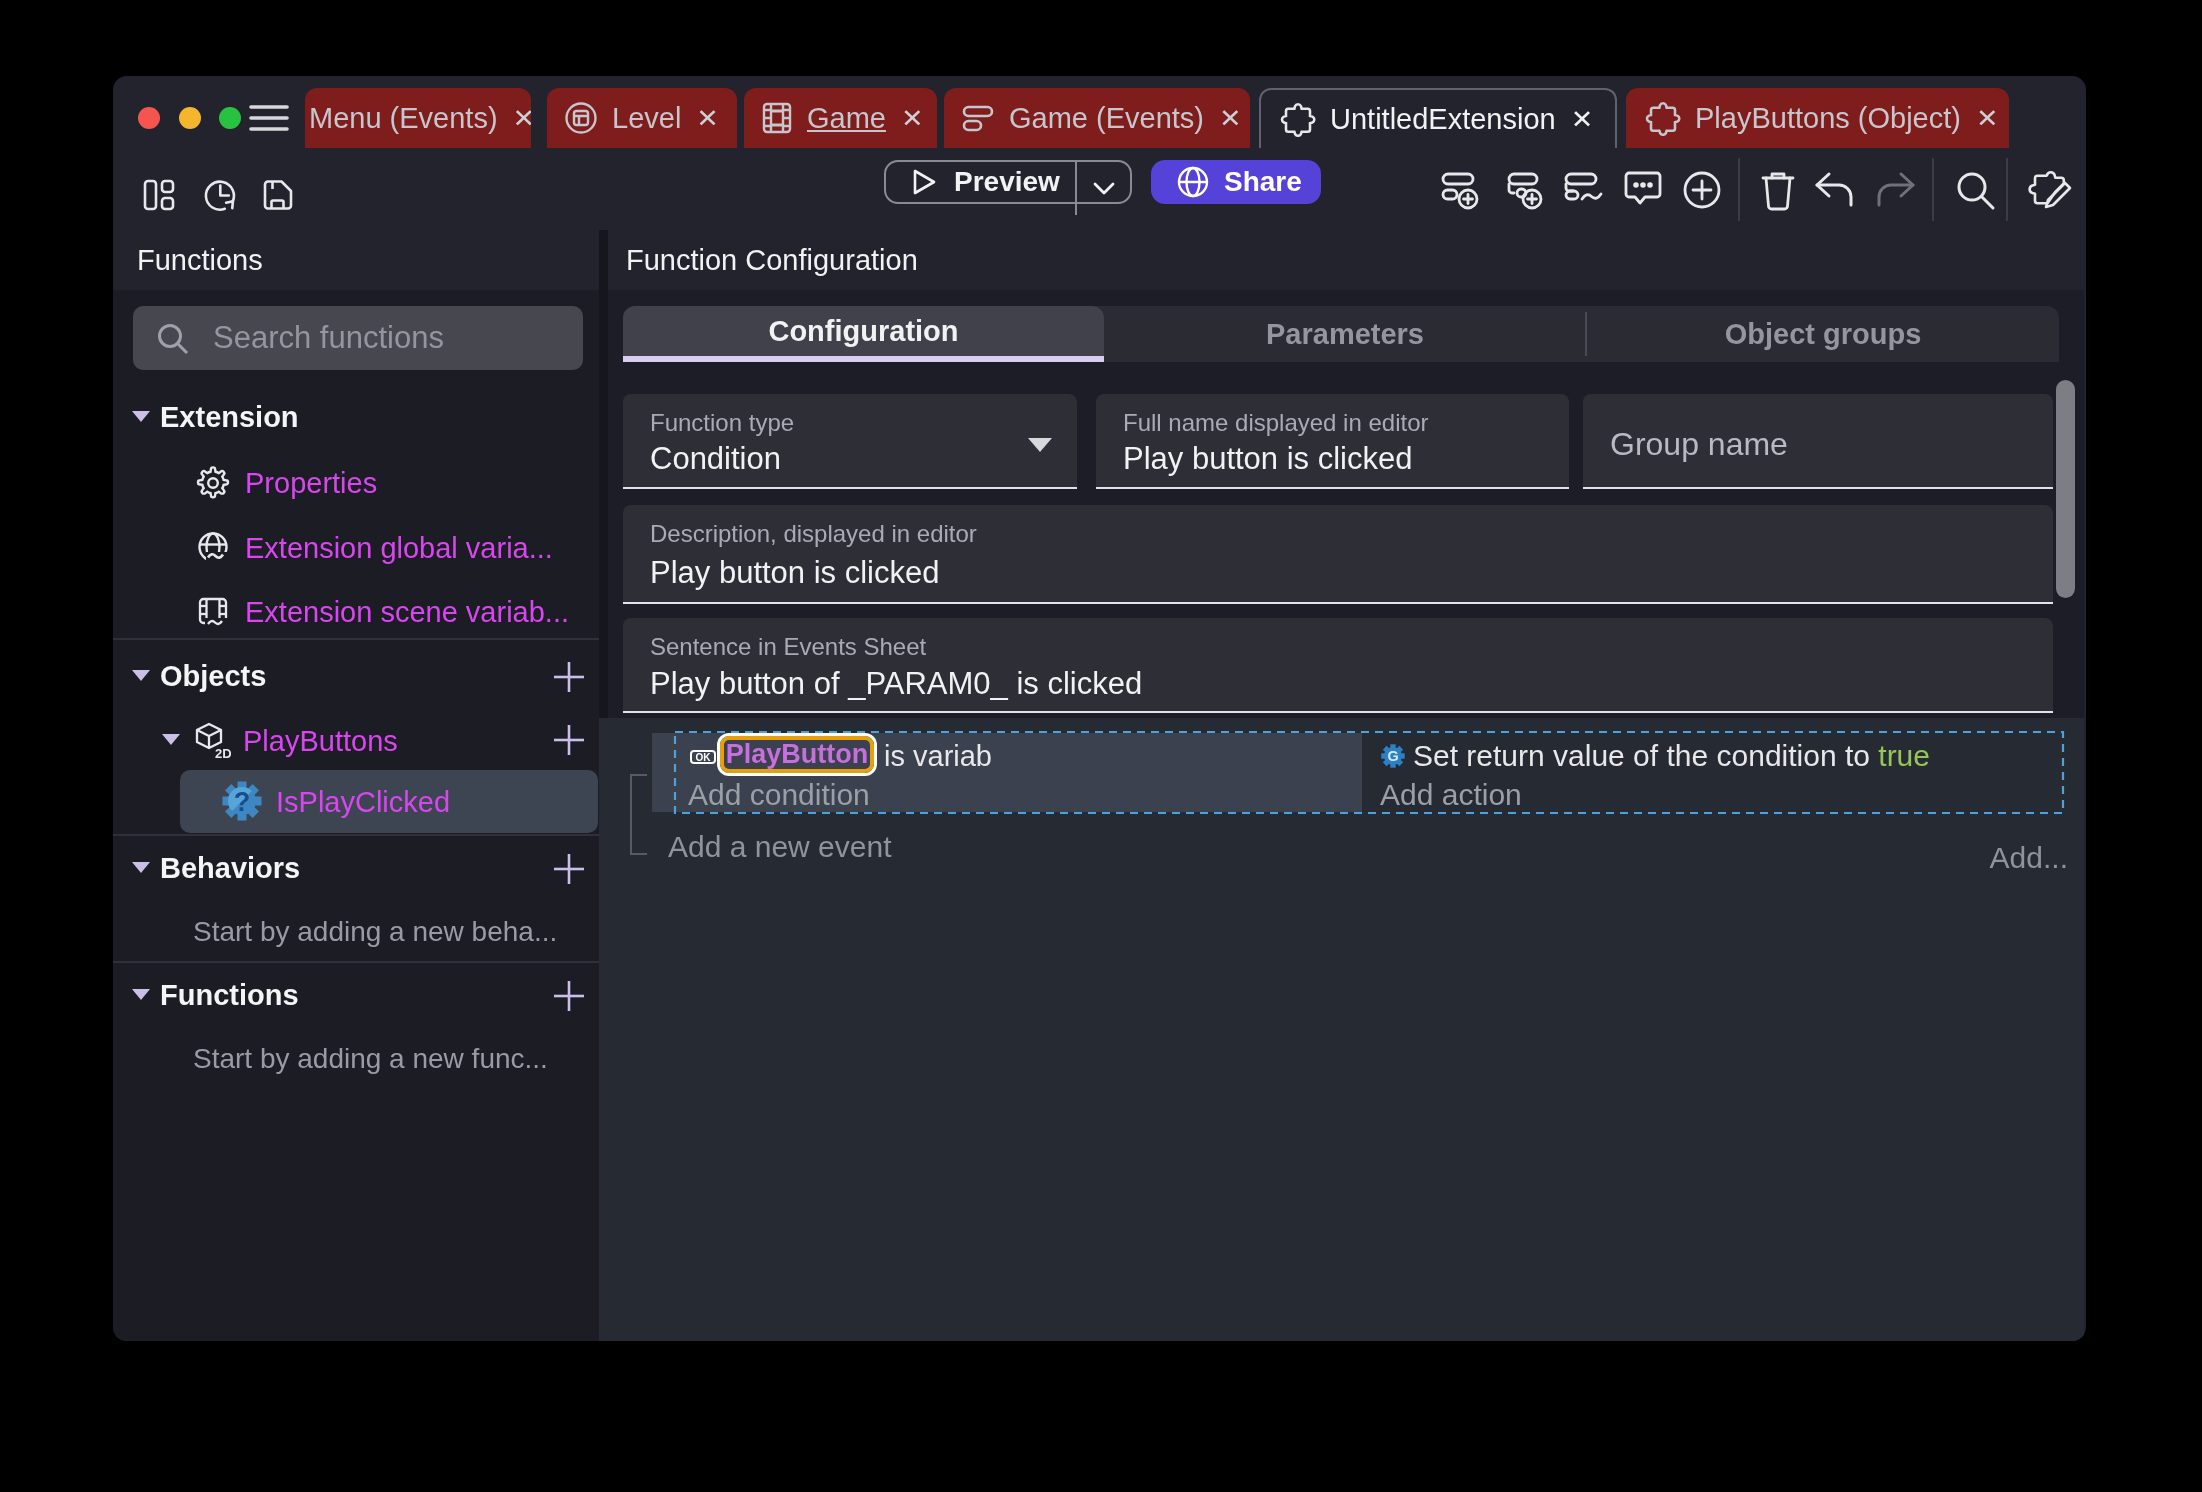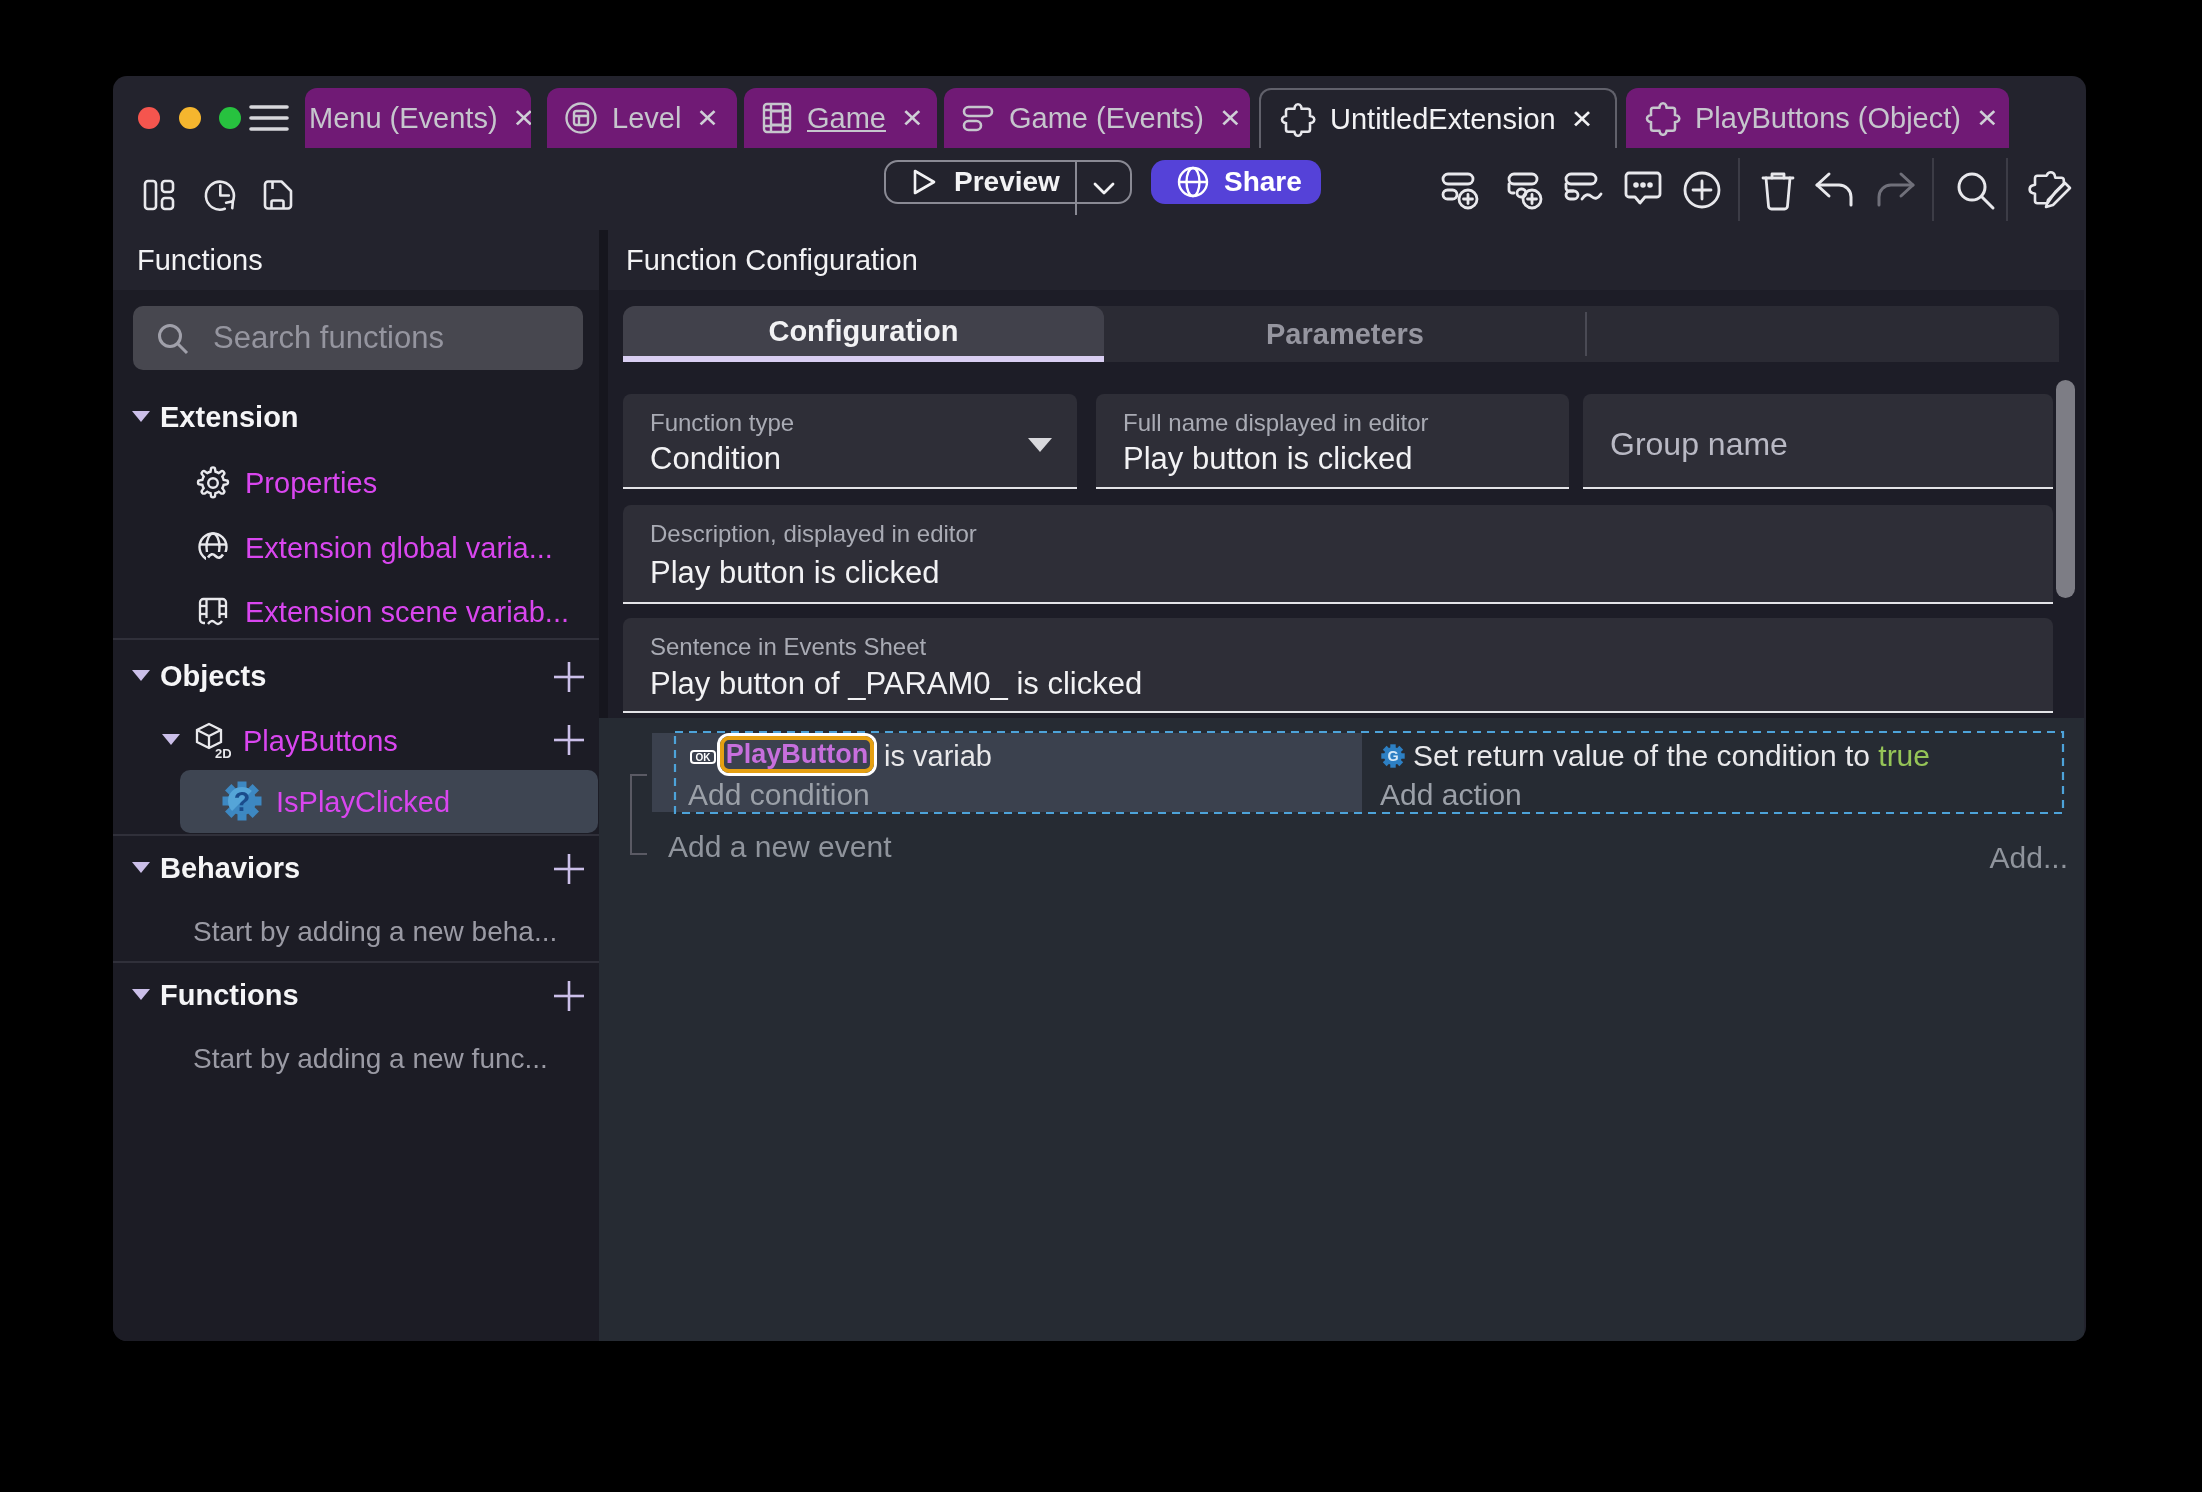--- a/index.html
+++ b/index.html
@@ -2,21 +2,21 @@
 <html><head>
 <meta charset="utf-8">
 <style>
   * { margin:0; padding:0; box-sizing:border-box; }
   html,body { width:2202px; height:1492px; background:#000; overflow:hidden;
     font-family:"Liberation Sans", sans-serif; }
   #win { position:absolute; left:113px; top:76px; width:1973px; height:1265px;
     background:#23232d; border-radius:14px; overflow:hidden; }
   .abs { position:absolute; }
   .tl { border-radius:50%; width:22px; height:22px; position:absolute; top:31px; }
-  .tab { position:absolute; top:12px; height:60px; background:#701a75; border-radius:12px 12px 0 0;
+  .tab { position:absolute; top:12px; height:60px; background:#7f1d1d; border-radius:12px 12px 0 0;
     display:flex; align-items:center; color:#c6c6cd; font-size:29px; white-space:nowrap; overflow:hidden; }
   .tab .x { font-size:27px; margin-left:15px; color:#cfcfd6; transform:scaleY(0.95); }
   .icon { flex:0 0 auto; }
   
   #toolbar { position:absolute; left:0; top:72px; width:1973px; height:82px; }
   .tbtn { position:absolute; top:12px; height:44px; border-radius:14px; display:flex; align-items:center; }
   
   .phead { position:absolute; top:154px; height:60px; background:#23232d; color:#f2f2f4; font-size:29px; }
   
   #lpanel { position:absolute; left:0; top:214px; width:486px; height:1051px; background:#1c1c25; }
@@ -292,20 +292,21 @@
   </div>
   <div id="mpanel">
    <div id="events"></div>
 
    <div class="abs" style="left:15px; top:16px; width:1436px; height:56px; background:#2b2b34; border-radius:12px 12px 0 0;">
      <div class="abs" style="left:0; top:0; width:481px; height:56px; background:#41414b; border-radius:12px 12px 0 0;"></div>
      <div class="abs" style="left:0; top:50px; width:481px; height:6px; background:#d9cef2;"></div>
      <div class="abs" style="left:0; top:0; width:481px; height:50px; display:flex; align-items:center; justify-content:center; color:#f2f2f4; font-size:29px; font-weight:bold;">Configuration</div>
      <div class="abs" style="left:481px; top:0; width:482px; height:56px; display:flex; align-items:center; justify-content:center; color:#95959f; font-size:29px; font-weight:bold;">Parameters</div>
      <div class="abs" style="left:962px; top:6px; width:2px; height:44px; background:#4a4a54;"></div>
+     <div class="abs" style="left:964px; top:0; width:472px; height:56px; display:flex; align-items:center; justify-content:center; color:#95959f; font-size:29px; font-weight:bold;">Object groups</div>
    </div>
 
    <div class="fbox" style="left:15px; top:104px; width:454px; height:95px;">
      <div class="flabel">Function type</div>
      <div class="fvalue">Condition</div>
      <div class="abs" style="right:25px; top:44px; width:0; height:0; border-left:12px solid transparent; border-right:12px solid transparent; border-top:14px solid #d8d8dc;"></div>
    </div>
    <div class="fbox" style="left:488px; top:104px; width:473px; height:95px;">
      <div class="flabel">Full name displayed in editor</div>
      <div class="fvalue">Play button is clicked</div>

